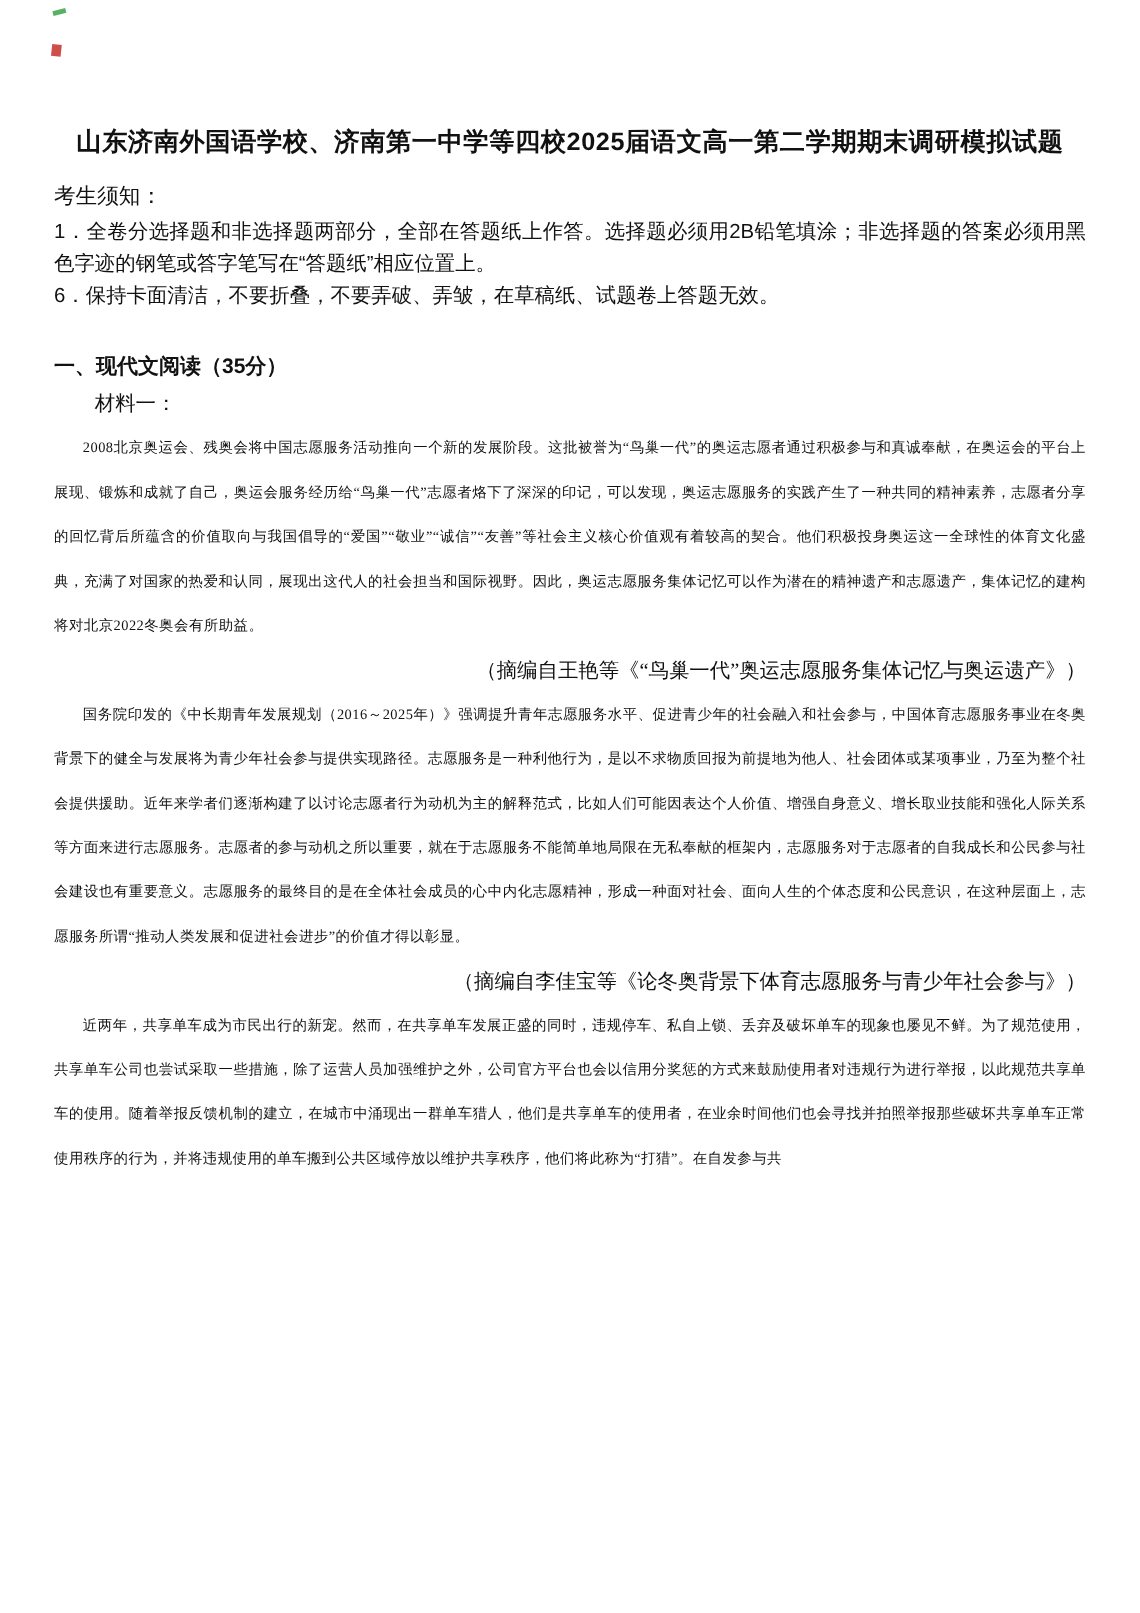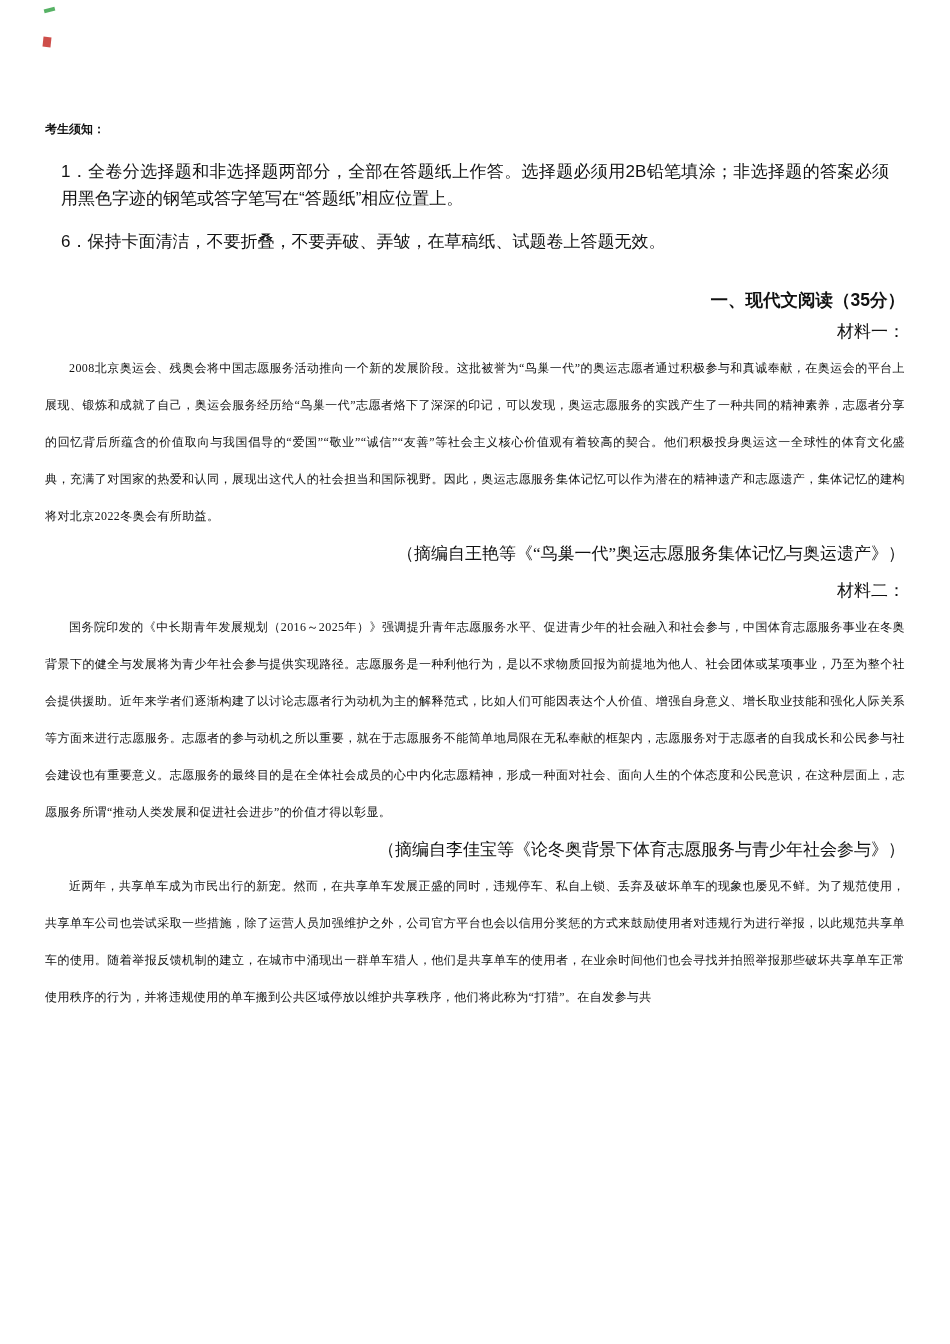--- a/index.html
+++ b/index.html
@@ -44,52 +44,50 @@
     font-family: "Liberation Sans", "DejaVu Sans", sans-serif;
     font-weight: bold;
     font-size: 21px;
     line-height: 30px;
     text-align: center;
     letter-spacing: 0.5px;
     margin: 0 0 16px 0;
   }
   .notice-heading {
     font-family: "Liberation Sans", "DejaVu Sans", sans-serif;
-    font-weight: bold;
-    font-size: 12px;
+    font-weight: normal;
+    font-size: 18px;
     line-height: 26px;
     margin: 12px 0 3px 0;
   }
   .notice-item {
     font-family: "Liberation Sans", "DejaVu Sans", sans-serif;
     font-size: 17px;
     line-height: 27px;
     text-align: justify;
     text-justify: inter-character;
-    margin: 16px;
+    margin: 0;
   }
   .section-heading {
     font-family: "Liberation Sans", "DejaVu Sans", sans-serif;
     font-weight: bold;
     font-size: 17.5px;
     line-height: 26px;
     margin: 32px 0 0 0;
-    text-align: right;
   }
   .reading-intro {
     font-size: 17px;
     line-height: 27px;
     margin: 2px 0 8px 0;
   }
   .material-label {
     font-size: 17px;
     line-height: 37px;
     text-indent: 2em;
     margin: 0;
-    text-align: right;
   }
   .material-paragraph {
     font-size: 12px;
     line-height: 37px;
     text-indent: 2em;
     text-align: justify;
     text-justify: inter-character;
     letter-spacing: 0.4px;
     margin: 0;
   }
@@ -102,38 +100,38 @@
   }
 </style>
 </head>
 <body>
 
 <span class="corner-mark green"></span>
 <span class="corner-mark red"></span>
 
 <div class="page">
 
+  <h1 class="doc-title">山东济南外国语学校、济南第一中学等四校2025届语文高一第二学期期末调研模拟试题</h1>
 
   <div>
     <p class="notice-heading">考生须知：</p>
     <p class="notice-item">1．全卷分选择题和非选择题两部分，全部在答题纸上作答。选择题必须用2B铅笔填涂；非选择题的答案必须用黑色字迹的钢笔或答字笔写在“答题纸”相应位置上。</p>
     <p class="notice-item">6．保持卡面清洁，不要折叠，不要弄破、弄皱，在草稿纸、试题卷上答题无效。</p>
   </div>
 
   <h2 class="section-heading">一、现代文阅读（35分）</h2>
 
 
   <div>
     <p class="material-label">材料一：</p>
     <p class="material-paragraph">2008北京奥运会、残奥会将中国志愿服务活动推向一个新的发展阶段。这批被誉为“鸟巢一代”的奥运志愿者通过积极参与和真诚奉献，在奥运会的平台上展现、锻炼和成就了自己，奥运会服务经历给“鸟巢一代”志愿者烙下了深深的印记，可以发现，奥运志愿服务的实践产生了一种共同的精神素养，志愿者分享的回忆背后所蕴含的价值取向与我国倡导的“爱国”“敬业”“诚信”“友善”等社会主义核心价值观有着较高的契合。他们积极投身奥运这一全球性的体育文化盛典，充满了对国家的热爱和认同，展现出这代人的社会担当和国际视野。因此，奥运志愿服务集体记忆可以作为潜在的精神遗产和志愿遗产，集体记忆的建构将对北京2022冬奥会有所助益。</p>
     <p class="material-attribution">（摘编自王艳等《“鸟巢一代”奥运志愿服务集体记忆与奥运遗产》）</p>
   </div>
 
   <div>
-    <p class="material-label">材料二：</p>
     <p class="material-paragraph">国务院印发的《中长期青年发展规划（2016～2025年）》强调提升青年志愿服务水平、促进青少年的社会融入和社会参与，中国体育志愿服务事业在冬奥背景下的健全与发展将为青少年社会参与提供实现路径。志愿服务是一种利他行为，是以不求物质回报为前提地为他人、社会团体或某项事业，乃至为整个社会提供援助。近年来学者们逐渐构建了以讨论志愿者行为动机为主的解释范式，比如人们可能因表达个人价值、增强自身意义、增长取业技能和强化人际关系等方面来进行志愿服务。志愿者的参与动机之所以重要，就在于志愿服务不能简单地局限在无私奉献的框架内，志愿服务对于志愿者的自我成长和公民参与社会建设也有重要意义。志愿服务的最终目的是在全体社会成员的心中内化志愿精神，形成一种面对社会、面向人生的个体态度和公民意识，在这种层面上，志愿服务所谓“推动人类发展和促进社会进步”的价值才得以彰显。</p>
     <p class="material-attribution">（摘编自李佳宝等《论冬奥背景下体育志愿服务与青少年社会参与》）</p>
   </div>
 
   <div>
     <p class="material-paragraph">近两年，共享单车成为市民出行的新宠。然而，在共享单车发展正盛的同时，违规停车、私自上锁、丢弃及破坏单车的现象也屡见不鲜。为了规范使用，共享单车公司也尝试采取一些措施，除了运营人员加强维护之外，公司官方平台也会以信用分奖惩的方式来鼓励使用者对违规行为进行举报，以此规范共享单车的使用。随着举报反馈机制的建立，在城市中涌现出一群单车猎人，他们是共享单车的使用者，在业余时间他们也会寻找并拍照举报那些破坏共享单车正常使用秩序的行为，并将违规使用的单车搬到公共区域停放以维护共享秩序，他们将此称为“打猎”。在自发参与共</p>
   </div>
 
 </div>
 

